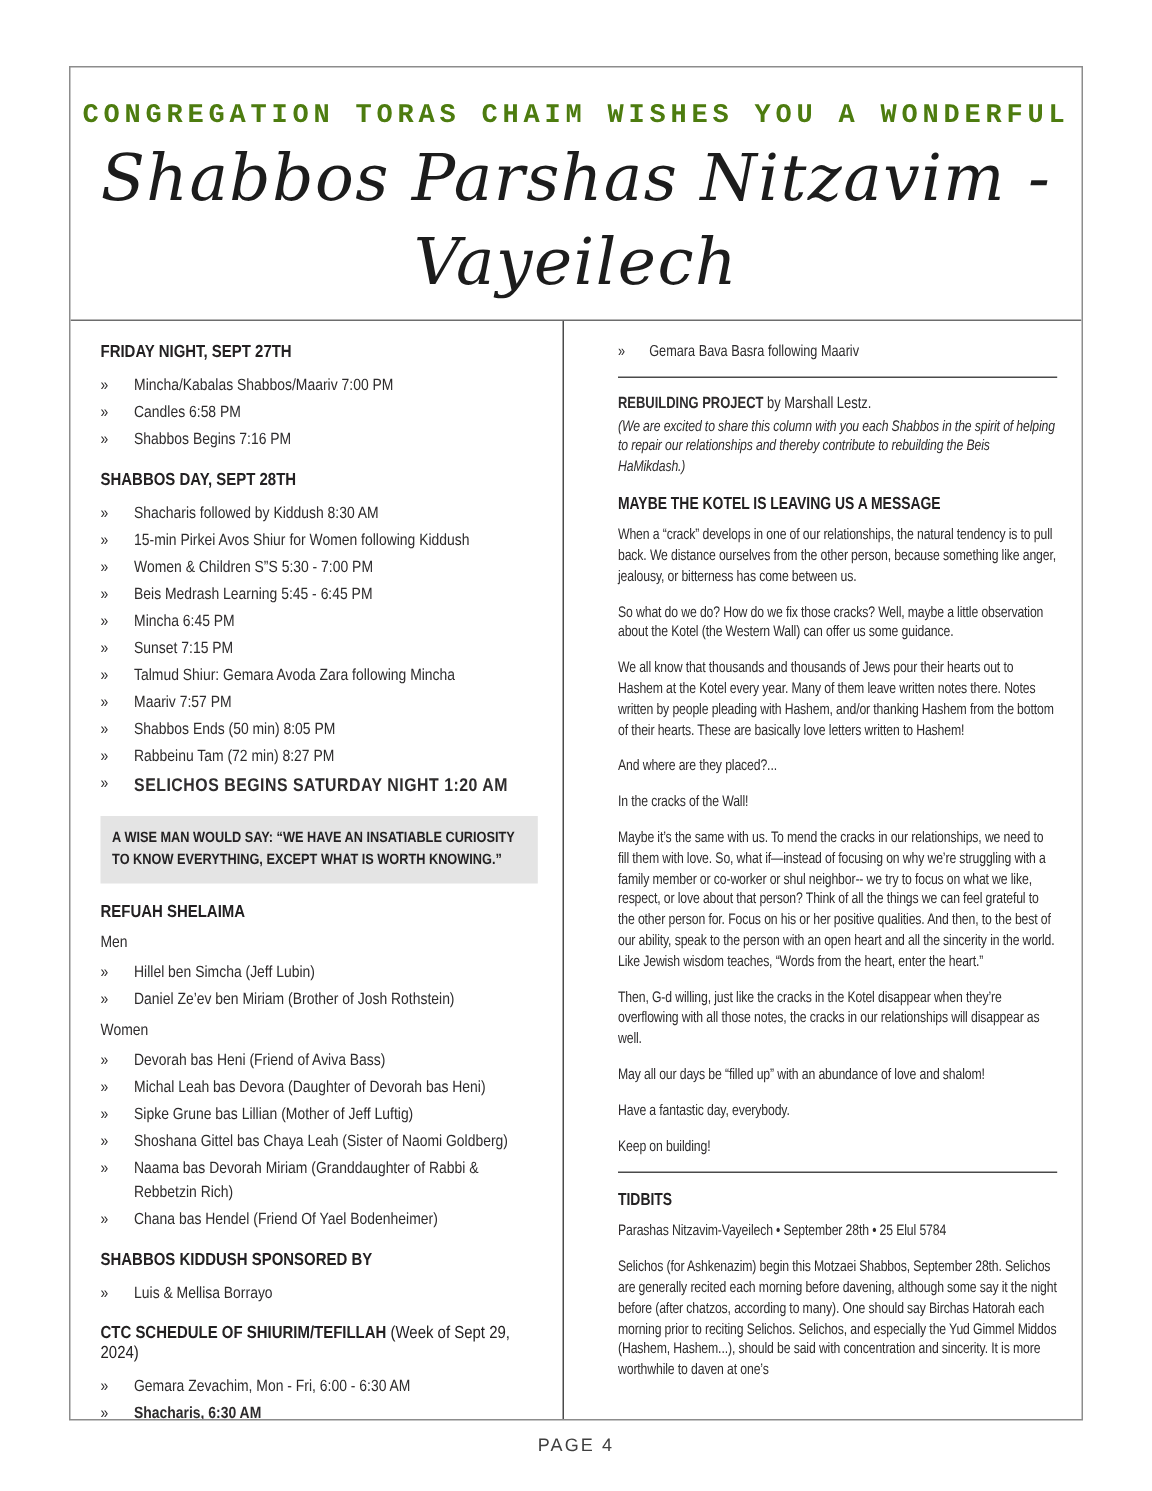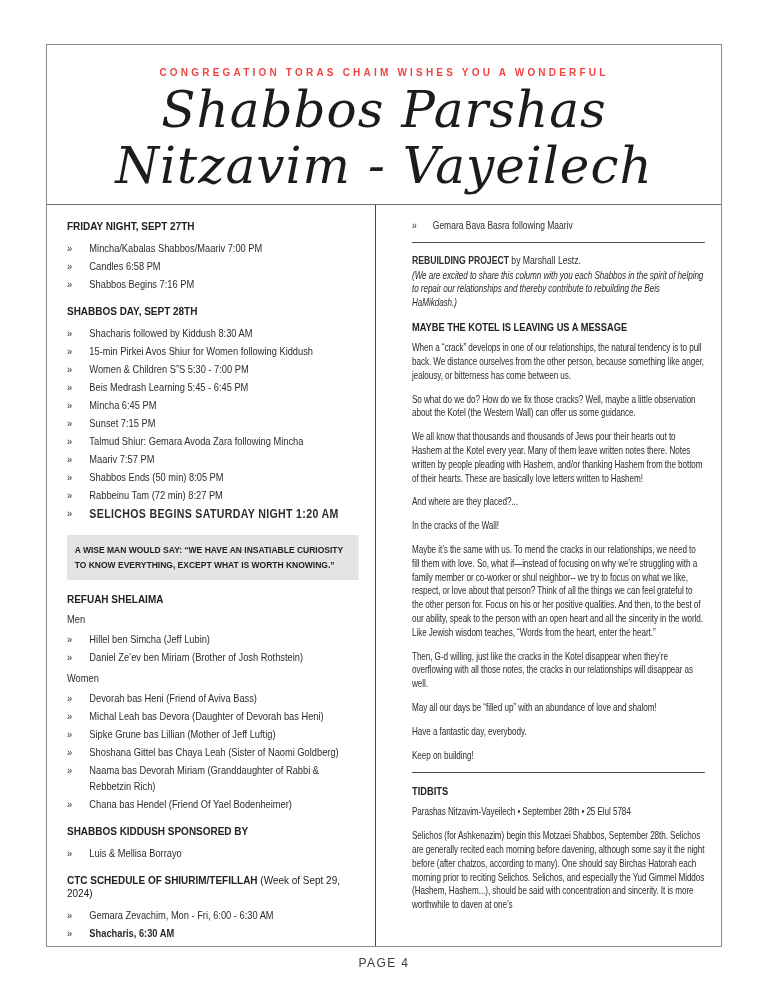--- a/index.html
+++ b/index.html
@@ -8,25 +8,25 @@
     font-family:"Liberation Sans",sans-serif;color:#2e2c2d;
     -webkit-font-smoothing:antialiased;overflow:hidden;
   }
   .page{
     position:absolute;left:46px;top:44px;width:676px;height:903px;
     border:1px solid #8c8c8c;box-sizing:border-box;background:#fff;overflow:hidden;
   }
   
   .masthead{text-align:center;padding-top:22px;padding-bottom:10px;border-bottom:1px solid #6d6d6d;}
   .tagline{
-    font-size:10px;font-weight:bold;letter-spacing:3.2px;color:#ef4444;
+    font-size:18px;font-weight:bold;letter-spacing:3.2px;color:#4d7c0f;font-family:Liberation Mono, monospace;
   }
   .title{
     font-family:"DejaVu Serif",serif;font-style:italic;font-weight:normal;
-    font-size:50px;line-height:56px;margin-top:4px;color:#1c1c1c;letter-spacing:1px;
+    font-size:43px;line-height:56px;margin-top:4px;color:#1c1c1c;letter-spacing:1px;
   }
   
   .columns{display:flex;height:764px;gap:16px;}
   .col{box-sizing:border-box;overflow:hidden;}
   .col.left{width:50%;border-right:1px solid #4a4a4a;padding:12px 16px 0 20px;}
   .col.right{width:50%;padding:12px 16px 0 20px;}
   .condense86{transform:scaleX(0.86);transform-origin:0 0;width:116.2%;}
   .condense78{transform:scaleX(0.80);transform-origin:0 0;width:125%;}
   
   .sec-h{font-size:11.6px;font-weight:bold;color:#232122;margin:12px 0 8px;}

